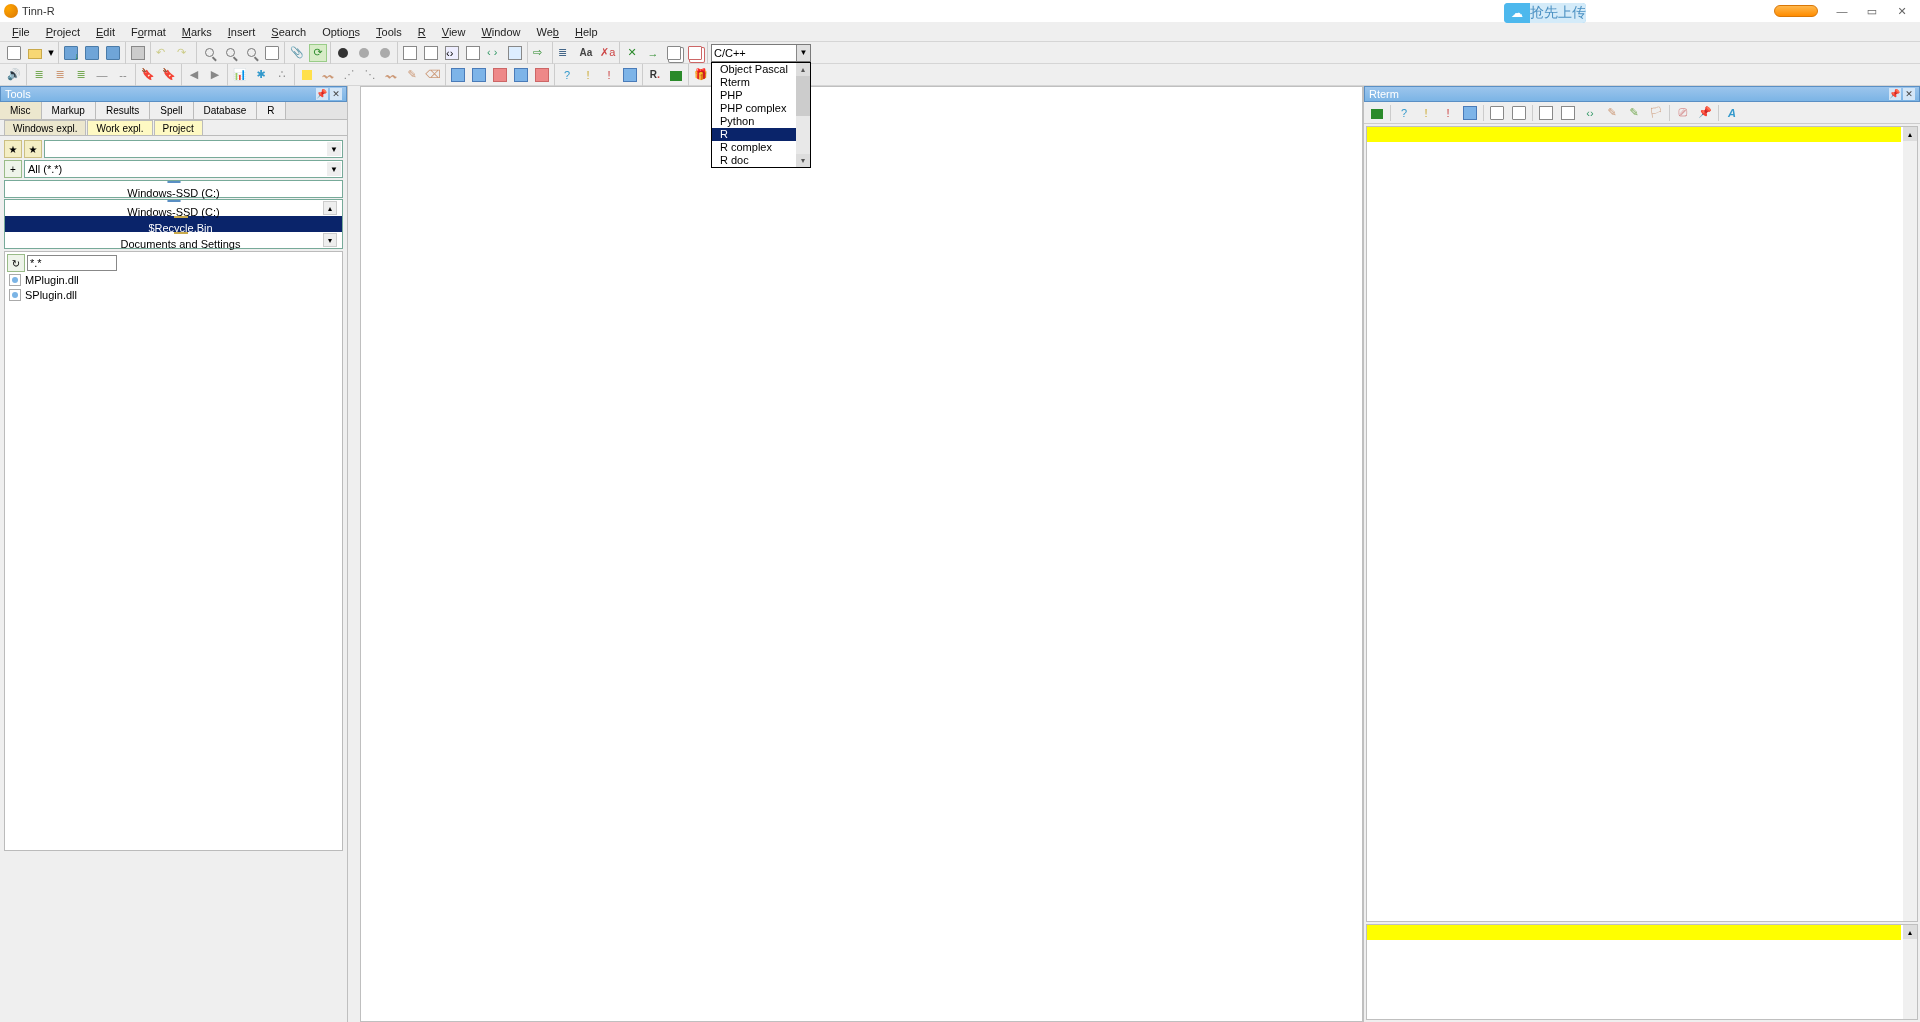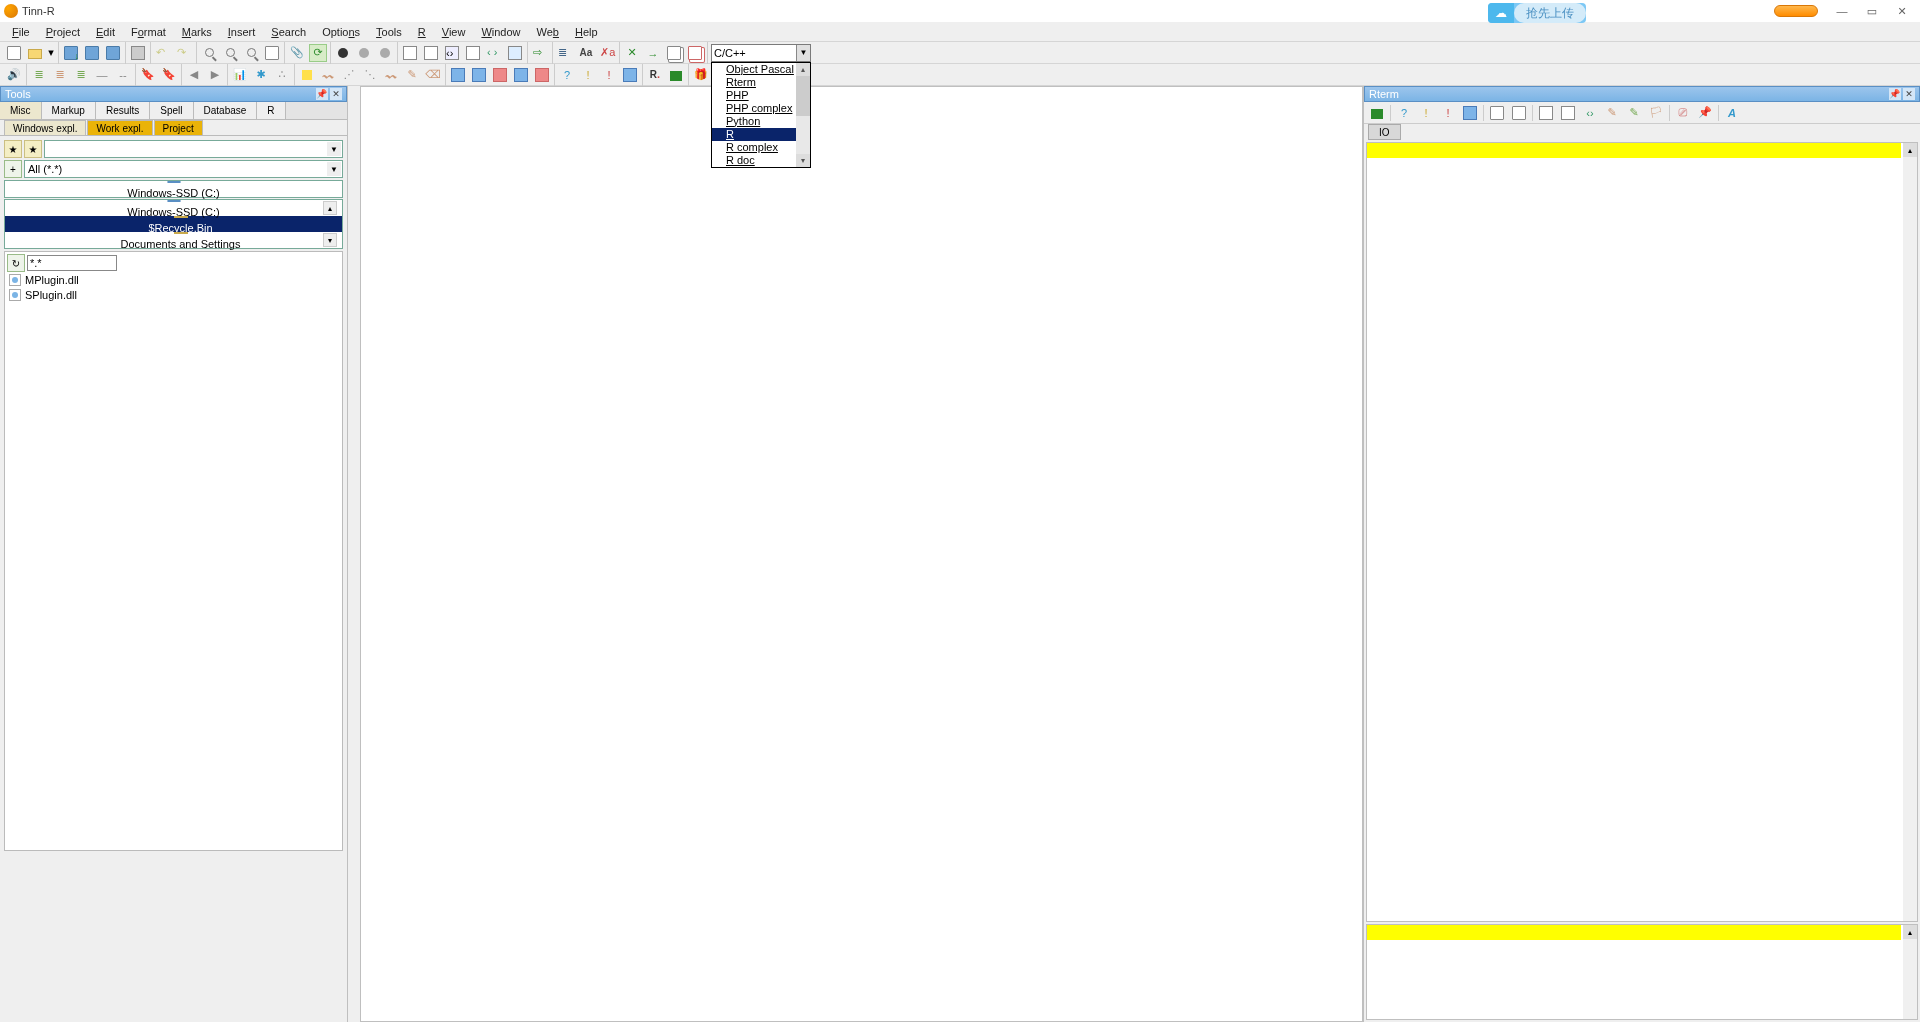--- a/index.html
+++ b/index.html
@@ -6,21 +6,21 @@
 body { background:#fff; overflow:hidden; width:1920px; height:1022px; position:relative; }
 .titlebar { height:22px; background:#fff; display:flex; align-items:center; padding:0 4px; justify-content:space-between; }
 .titlebar-left { display:flex; align-items:center; gap:4px; }
 .app-icon { width:14px; height:14px; background:radial-gradient(circle at 30% 30%, #ffa500, #d97706); border-radius:50%; }
 .title-text { color:#333; }
 .titlebar-right { display:flex; align-items:center; gap:2px; }
 .orange-pill { width:44px; height:12px; background:linear-gradient(#ffb84d,#ff8c00); border-radius:6px; border:1px solid #d97706; margin-right:8px; }
 .win-btn { width:28px; height:18px; display:flex; align-items:center; justify-content:center; color:#666; cursor:default; }
 .cloud-widget { position:absolute; top:3px; right:334px; background:#7cc8f5; border-radius:4px; display:flex; align-items:center; height:20px; overflow:hidden; }
 .cloud-icon-box { width:26px; height:20px; background:#4db8ed; display:flex; align-items:center; justify-content:center; color:#fff; font-size:12px;}
-.cloud-text { background:#d4ebf9; color:#4a90c2; padding:0 12px; height:20px; display:flex; align-items:center; font-size:12px;border-radius:10px; }
+.cloud-text { background:#d4ebf9; color:#4a90c2; padding:0 0; height:20px; display:flex; align-items:center; font-size:14px; }
 
 .menubar { height:20px; background:#efefef; border-bottom:1px solid #d5d5d5; display:flex; align-items:center; padding:0 4px; }
 .menu-item { padding:2px 8px; color:#222; cursor:default; }
 .menu-u { text-decoration:underline; }
 
 .toolbar { height:22px; background:#efefef; border-bottom:1px solid #d5d5d5; display:flex; align-items:center; padding:0 2px; gap:0; position:relative;}
 .tb-group { display:flex; align-items:center; height:22px; border-left:1px solid #ccc; padding:0 3px; gap:3px;}
 .tb-group:first-child { border-left:none; }
 .tb-btn { width:18px; height:18px; display:flex; align-items:center; justify-content:center; cursor:default; border:1px solid transparent; position:relative;}
 .tb-ico { width:14px; height:14px; display:block; }
@@ -38,40 +38,40 @@
 .ic-square-green { background:#2a8a2a; width:12px; height:10px; margin-top:2px;}
 .ic-txt { color:#444; font-weight:bold; font-size:10px; line-height:14px; text-align:center; width:auto;}
 .ic-blue-rect { background:#7db4e8; border:1px solid #4a7bb8;}
 .ic-yellow { background:#ffe04a;}
 .ic-paperclip { color:#888; }
 
 .combo-wrap { position:relative; }
 .combo { width:100px; height:18px; background:#fff; border:1px solid #7a7a7a; display:flex; align-items:center; padding:0 2px; font-size:10px; }
 .combo-btn { width:14px; height:16px; background:#e0e0e0; border-left:1px solid #888; position:absolute; right:1px; top:1px; display:flex; align-items:center; justify-content:center; font-size:8px;}
 .combo-dropdown { position:absolute; top:18px; left:0; width:100px; background:#fff; border:1px solid #000; z-index:100; font-size:10px;}
-.combo-dropdown .opt { padding:0 14px; height:13px; line-height:13px; cursor:default; display:flex; align-items:center;text-decoration:underline;}
+.combo-dropdown .opt { padding:0 8px; height:13px; line-height:13px; cursor:default; display:flex; align-items:center;}
 .combo-dropdown .opt.sel { background:#0a246a; color:#fff; }
 .combo-scroll { position:absolute; right:0; top:0; width:14px; height:100%; background:#e8e8e8; }
 .combo-sc-btn { width:14px; height:13px; background:#ddd; display:flex; align-items:center; justify-content:center; font-size:8px; color:#555;}
 .combo-sc-btn.bot { position:absolute; bottom:0;}
 .combo-sc-thumb { position:absolute; width:14px; background:#ccc; top:13px; height:40px;}
 
 
 .main { display:flex; height:calc(1022px - 22px - 20px - 22px - 22px); }
 .left-panel { width:348px; background:#efefef; border-right:1px solid #bfbfbf; display:flex; flex-direction:column;}
 .panel-title { background:linear-gradient(#9cc5ec,#7bb4e5); height:16px; display:flex; align-items:center; padding:0 4px; color:#fff; font-size:10px; justify-content:space-between; border:1px solid #5a8fc4;}
 .panel-title-btns { display:flex; gap:2px;}
 .panel-title-btn { width:12px;height:12px; display:flex; align-items:center; justify-content:center; font-size:9px; color:#444; background:#d4e6f7; cursor:default;}
 
 .tab-strip { display:flex; background:#e4e4e4; height:18px; border-bottom:1px solid #bbb; }
 .ptab { padding:2px 10px; border-right:1px solid #bbb; cursor:default; background:#ece7ce; font-size:10px; display:flex; align-items:center;}
 .ptab.inactive { background:#efefef;}
 .sub-tab-strip { display:flex; background:#efefef; height:16px; border-bottom:1px solid #bbb; padding-left:4px;}
 .stab { padding:2px 8px; border:1px solid #bbb; border-bottom:none; margin-right:1px; background:#ece7ce; font-size:10px; display:flex; align-items:center;}
-.stab.inactive { background:#eab308;}
+.stab.inactive { background:#fef9c3;}
 
 .explorer-body { padding:4px 4px; background:#efefef; flex:1; overflow:hidden;}
 .row-ctrl { display:flex; gap:2px; margin-bottom:2px; align-items:center;}
 .small-btn { width:18px; height:18px; background:#f4eec4; border:1px solid #cbbf82; display:flex; align-items:center; justify-content:center; font-size:10px; cursor:default;}
 .light-combo { flex:1; height:18px; background:#fff; border:1px solid #7a9; display:flex; align-items:center; padding:0 3px; font-size:10px; position:relative;}
 .light-combo .dd { position:absolute; right:1px; top:1px; width:14px; height:14px; background:#eee; display:flex;align-items:center;justify-content:center; font-size:8px;}
 
 .tree-box { background:#fff; border:1px solid #7a9; margin-top:0px; font-size:10px;}
 .tree-row { display:flex; align-items:center; height:16px; padding:0 4px; gap:4px; cursor:default;flex-direction:column;}
 .tree-sel { background:#0a246a; color:#fff; }
@@ -549,23 +549,20 @@
           <span style="color:#c66;">⎚</span>
         </div>
       <div class="rtb-btn">
           <span style="color:#c44;">📌</span>
         </div>
       <span style="width:1px;height:16px;background:#ccc;"></span>
       <div class="rtb-btn">
           <span style="color:#39c;font-style:italic;font-weight:bold;">A</span>
         </div>
     </div>
-    <div class="rterm-tabs">
-      <div class="rtab">IO</div>
-    </div>
     <div class="rterm-out">
       <div class="yellow-line"></div>
       <div class="rterm-scroll">
         <div class="rterm-sc-up">▴</div>
       </div>
     </div>
     <div class="rterm-in">
       <div class="yellow-line"></div>
       <div class="rterm-scroll">
         <div class="rterm-sc-up">▴</div>

